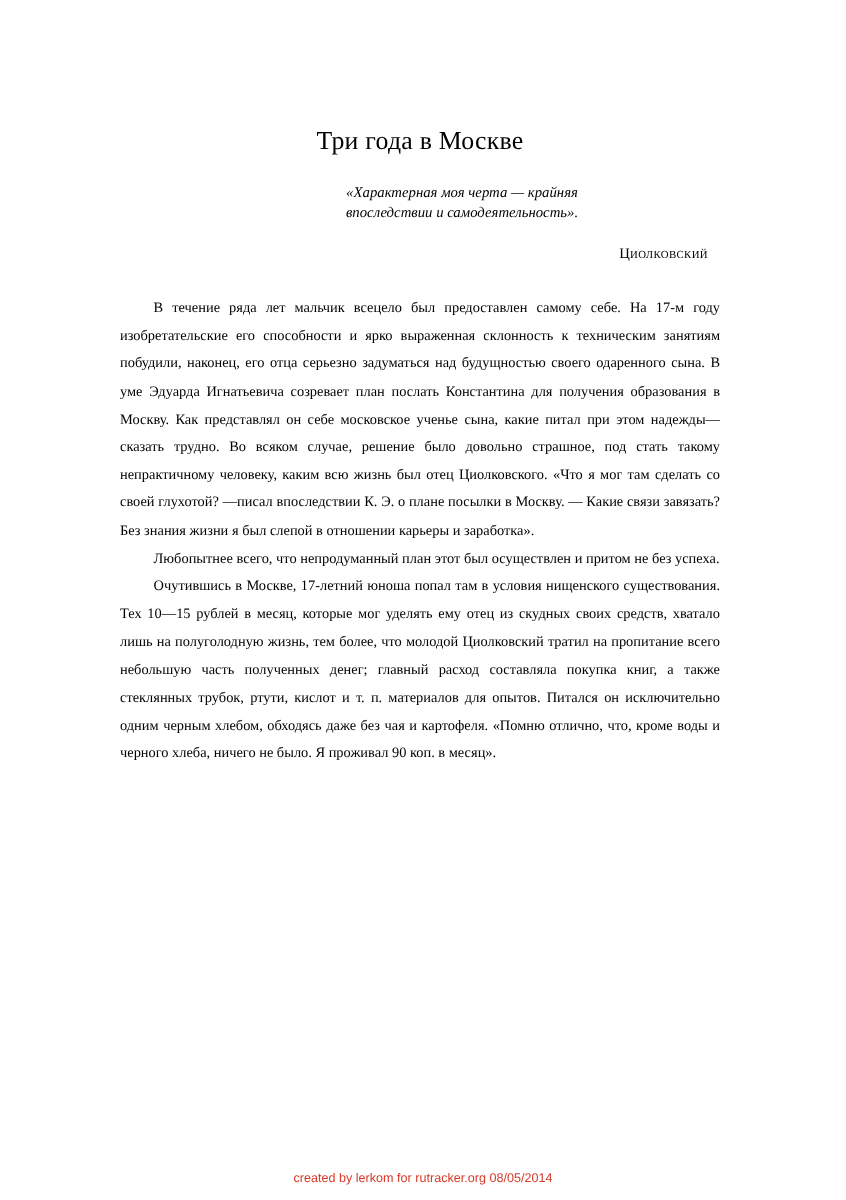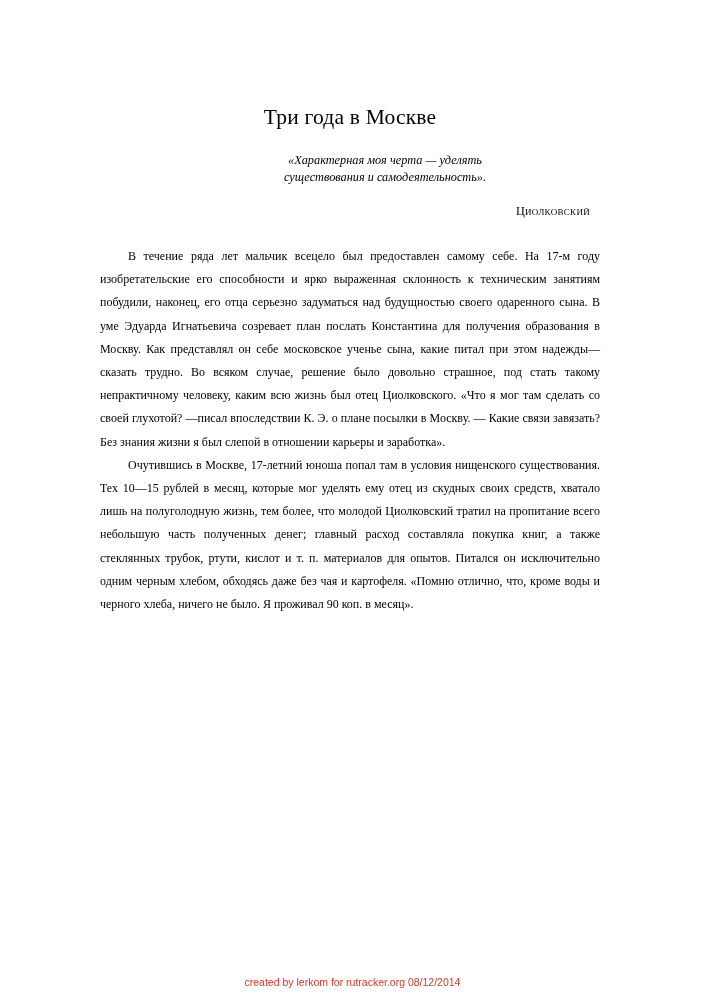--- a/index.html
+++ b/index.html
@@ -78,25 +78,26 @@
 </head>
 <body>
 
 <div class="page">
 
   <div class="content">
 
     <h1 class="chapter-title">Три года в Москве</h1>
 
     <div class="epigraph">
-      <span class="epigraph-line">«Характерная моя черта — уделять</span>
-      <span class="epigraph-line">существования и самодеятельность».</span>
+      <span class="epigraph-line">«Характерная моя черта — крайняя</span>
+      <span class="epigraph-line">впоследствии и самодеятельность».</span>
       <span class="epigraph-attrib">Циолковский</span>
     </div>
 
     <p class="body-par">В течение ряда лет мальчик всецело был предоставлен самому себе. На 17-м году изобретательские его способности и ярко выраженная склонность к техническим занятиям побудили, наконец, его отца серьезно задуматься над будущностью своего одаренного сына. В уме Эдуарда Игнатьевича созревает план послать Константина для получения образования в Москву. Как представлял он себе московское ученье сына, какие питал при этом надежды— сказать трудно. Во всяком случае, решение было довольно страшное, под стать такому непрактичному человеку, каким всю жизнь был отец Циолковского. «Что я мог там сделать со своей глухотой? —писал впоследствии К. Э. о плане посылки в Москву. — Какие связи завязать? Без знания жизни я был слепой в отношении карьеры и заработка».</p>
+    <p class="body-par">Любопытнее всего, что непродуманный план этот был осуществлен и притом не без успеха.</p>
     <p class="body-par">Очутившись в Москве, 17-летний юноша попал там в условия нищенского существования. Тех 10—15 рублей в месяц, которые мог уделять ему отец из скудных своих средств, хватало лишь на полуголодную жизнь, тем более, что молодой Циолковский тратил на пропитание всего небольшую часть полученных денег; главный расход составляла покупка книг, а также стеклянных трубок, ртути, кислот и т. п. материалов для опытов. Питался он исключительно одним черным хлебом, обходясь даже без чая и картофеля. «Помню отлично, что, кроме воды и черного хлеба, ничего не было. Я проживал 90 коп. в месяц».</p>
 
   </div>
 
-  <div class="footer">created by lerkom for rutracker.org 08/12/2014</div>
+  <div class="footer">created by lerkom for rutracker.org 08/05/2014</div>
 
 </div>
 
 </body></html>

